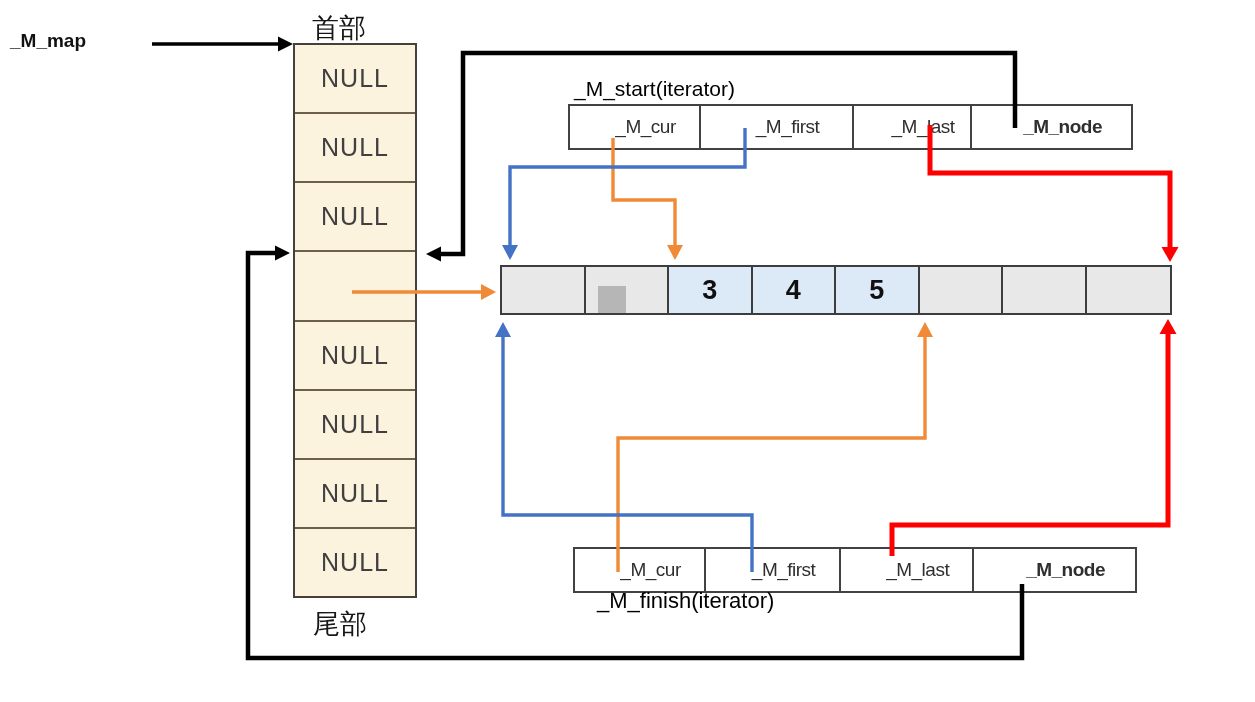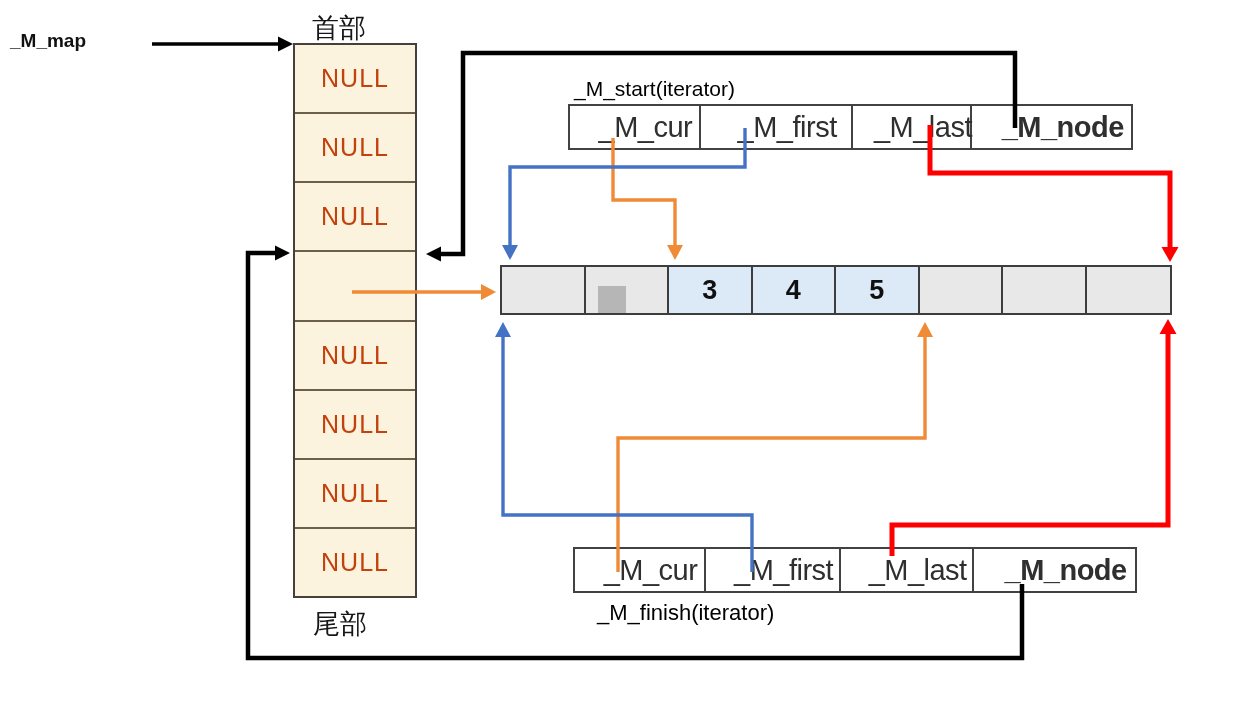--- a/index.html
+++ b/index.html
@@ -15,35 +15,35 @@
 
   
   .map{
     position:absolute;left:293px;top:43px;width:124px;height:555px;
     display:flex;flex-direction:column;
     border:2px solid #45403a;background:#fcf3de;box-sizing:border-box;
   }
   .map-cell{
     flex:1;display:flex;align-items:center;justify-content:center;
     border-bottom:2px solid #6e5f4b;box-sizing:border-box;
-    font-size:25px;color:#c2410c;letter-spacing:1px;
+    font-size:25px;color:#404040;letter-spacing:1px;
   }
   .map-cell:last-child{border-bottom:none;}
 
   
   .itbox{
     position:absolute;height:46px;display:flex;
     border:2px solid #424242;background:#ffffff;box-sizing:border-box;
   }
   .itbox-start{left:568px;top:104px;width:565px;}
   .itbox-finish{left:573px;top:547px;width:564px;}
   .it-cell{
     display:flex;align-items:center;justify-content:center;
     border-right:2px solid #424242;box-sizing:border-box;
-    font-size:29px;color:#2f2f2f;letter-spacing:-0.5px;padding-left:22px;
+    font-size:19px;color:#2f2f2f;letter-spacing:-0.5px;padding-left:22px;
   }
   .it-cell:last-child{border-right:none;font-weight:bold;}
 
   
   .buffer{
     position:absolute;left:500px;top:265px;width:672px;height:50px;
     display:flex;border:2px solid #3d3d3d;box-sizing:border-box;
   }
   .buf-cell{
     width:84px;display:flex;align-items:center;justify-content:center;
@@ -100,21 +100,21 @@
     <div class="buf-cell"></div>
   </div>
   <div class="gray-square"></div>
 
   <div class="itbox itbox-finish">
     <div class="it-cell" style="width:132px;">_M_cur</div>
     <div class="it-cell" style="width:136px;">_M_first</div>
     <div class="it-cell" style="width:134px;">_M_last</div>
     <div class="it-cell" style="width:162px;">_M_node</div>
   </div>
-  <div class="lbl lbl-red" style="left:597px;top:600px;font-size:22px;">_M_finish(iterator)</div>
+  <div class="lbl lbl-red" style="left:597px;top:588px;font-size:22px;">_M_finish(iterator)</div>
 
   <svg class="wires" width="1255" height="702" viewBox="0 0 1255 702">
     <defs>
       <marker id="ah-black" markerUnits="userSpaceOnUse" markerWidth="16" markerHeight="16" refX="0" refY="8" orient="auto">
         <polygon points="0,0.5 15,8 0,15.5" fill="#000000"></polygon>
       </marker>
       <marker id="ah-orange" markerUnits="userSpaceOnUse" markerWidth="16" markerHeight="17" refX="0" refY="8.5" orient="auto">
         <polygon points="0,0.5 15,8.5 0,16.5" fill="#f08a36"></polygon>
       </marker>
       <marker id="ah-blue" markerUnits="userSpaceOnUse" markerWidth="16" markerHeight="17" refX="0" refY="8.5" orient="auto">

